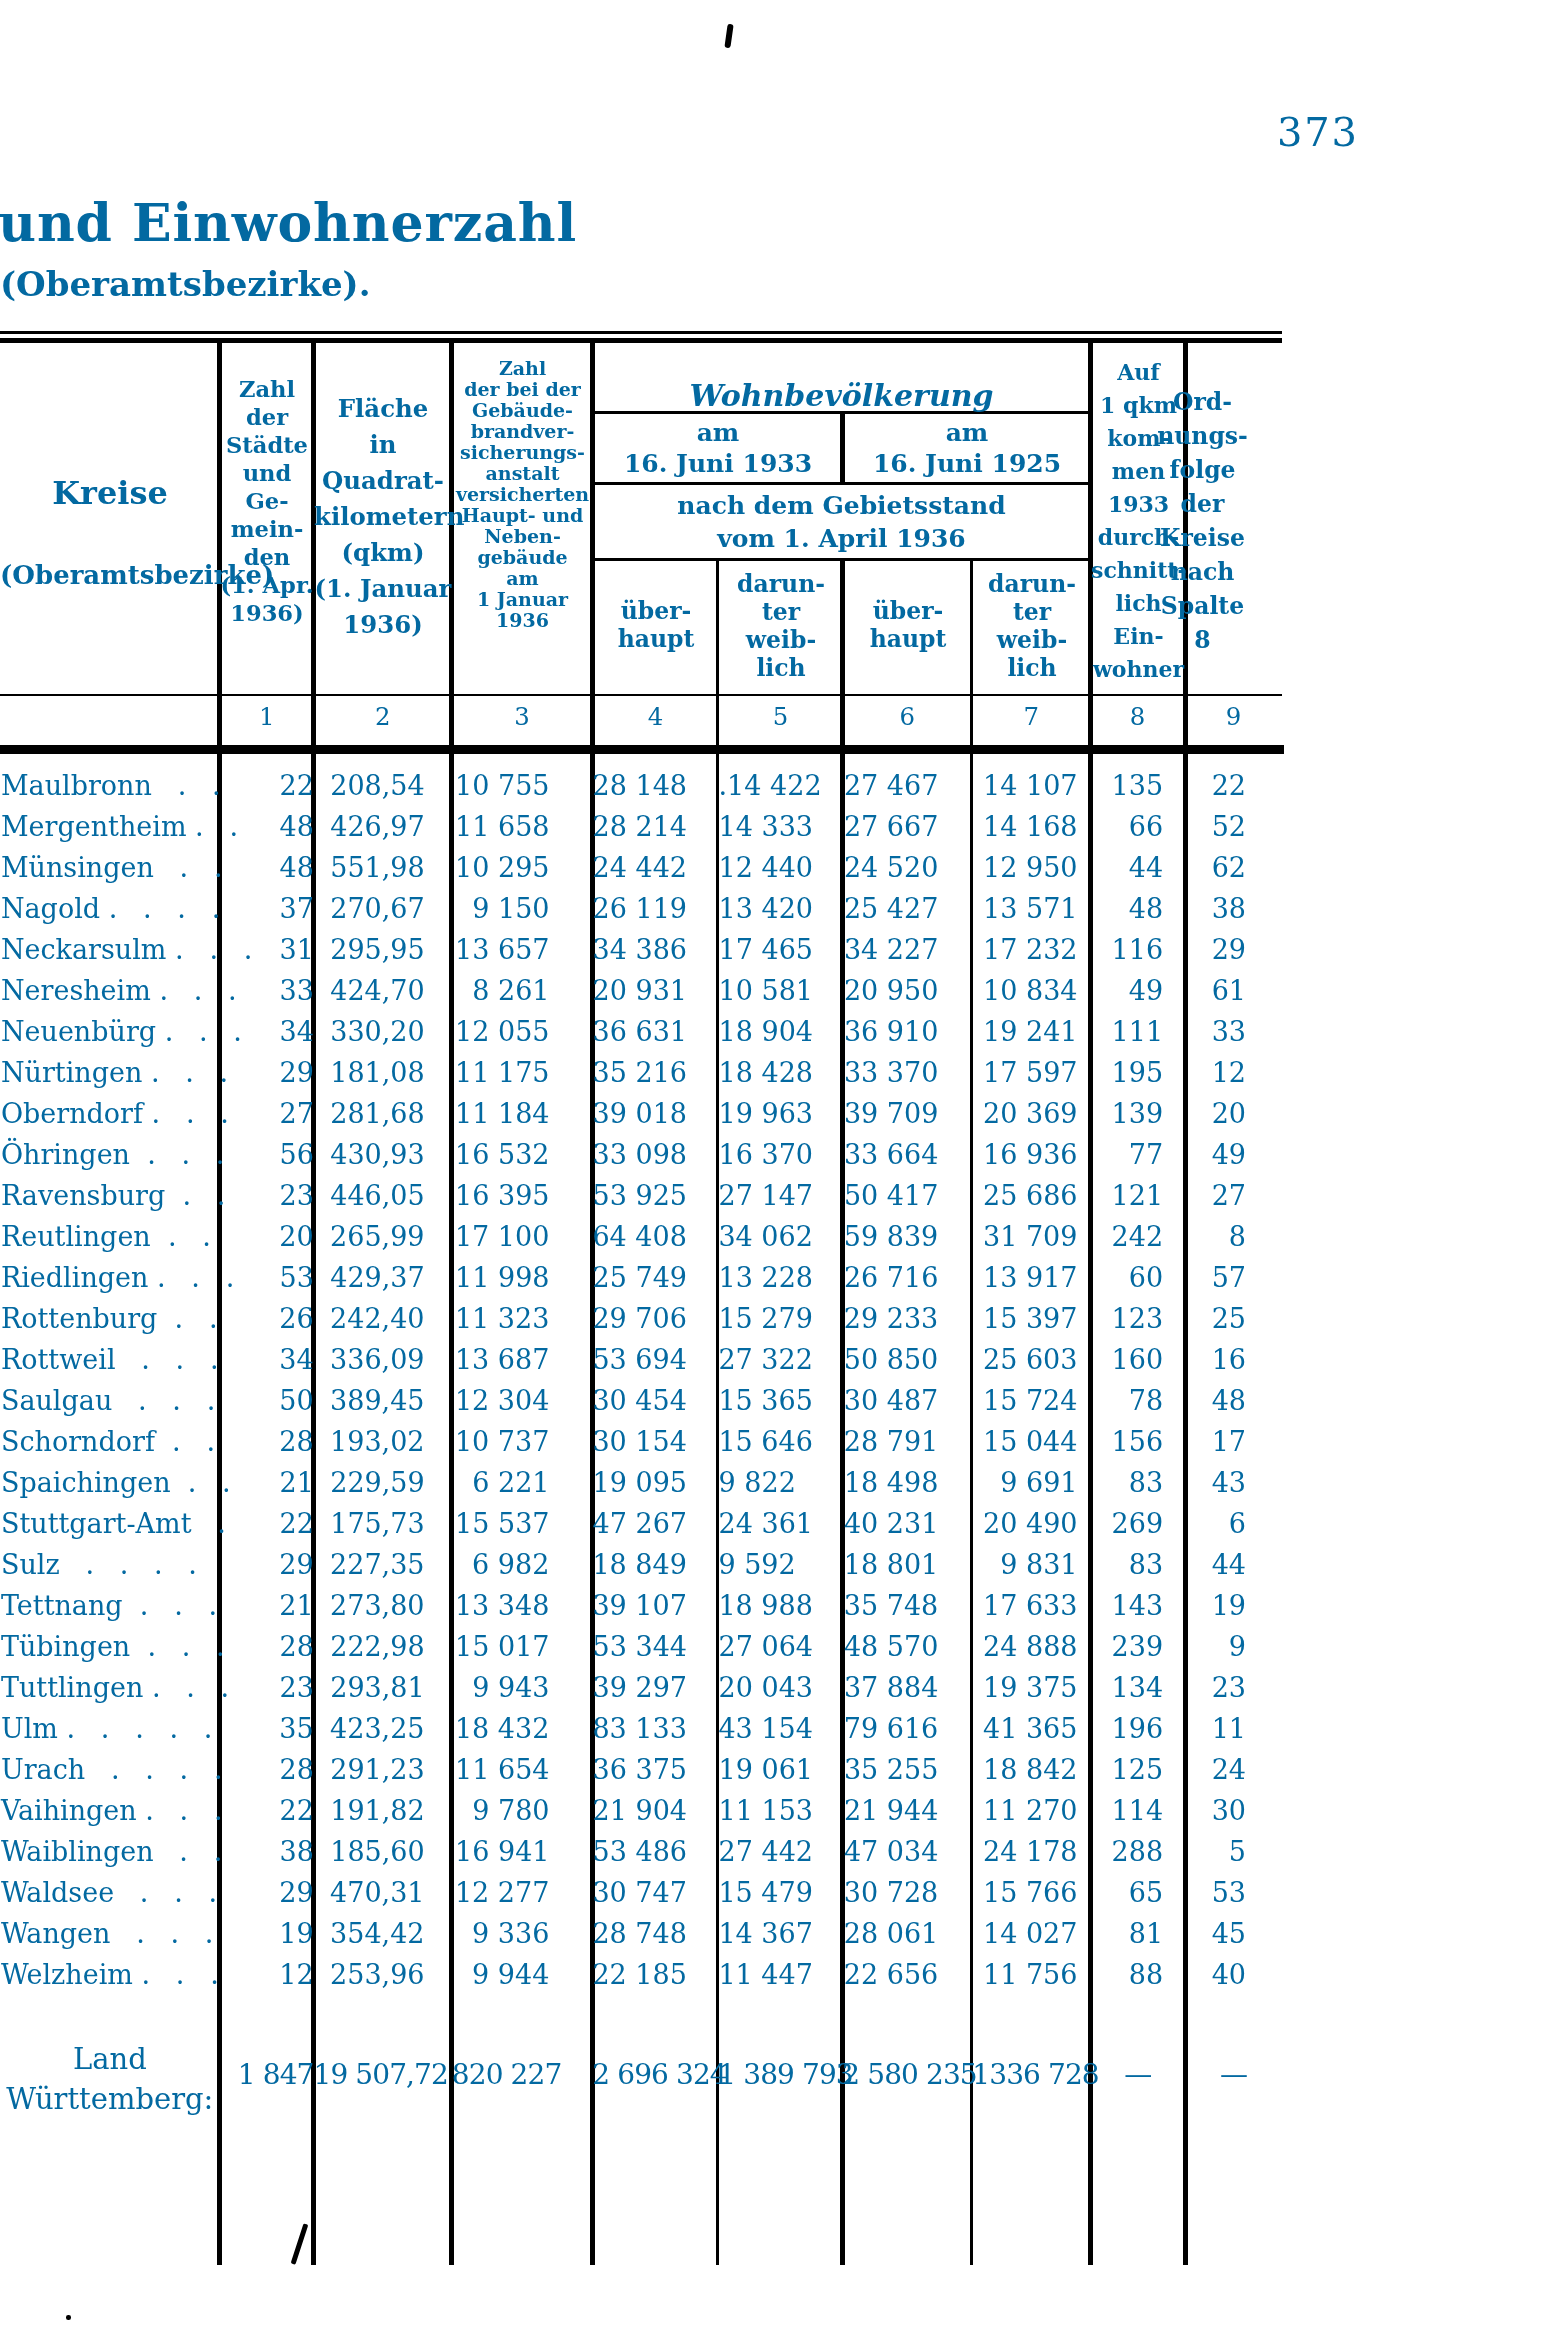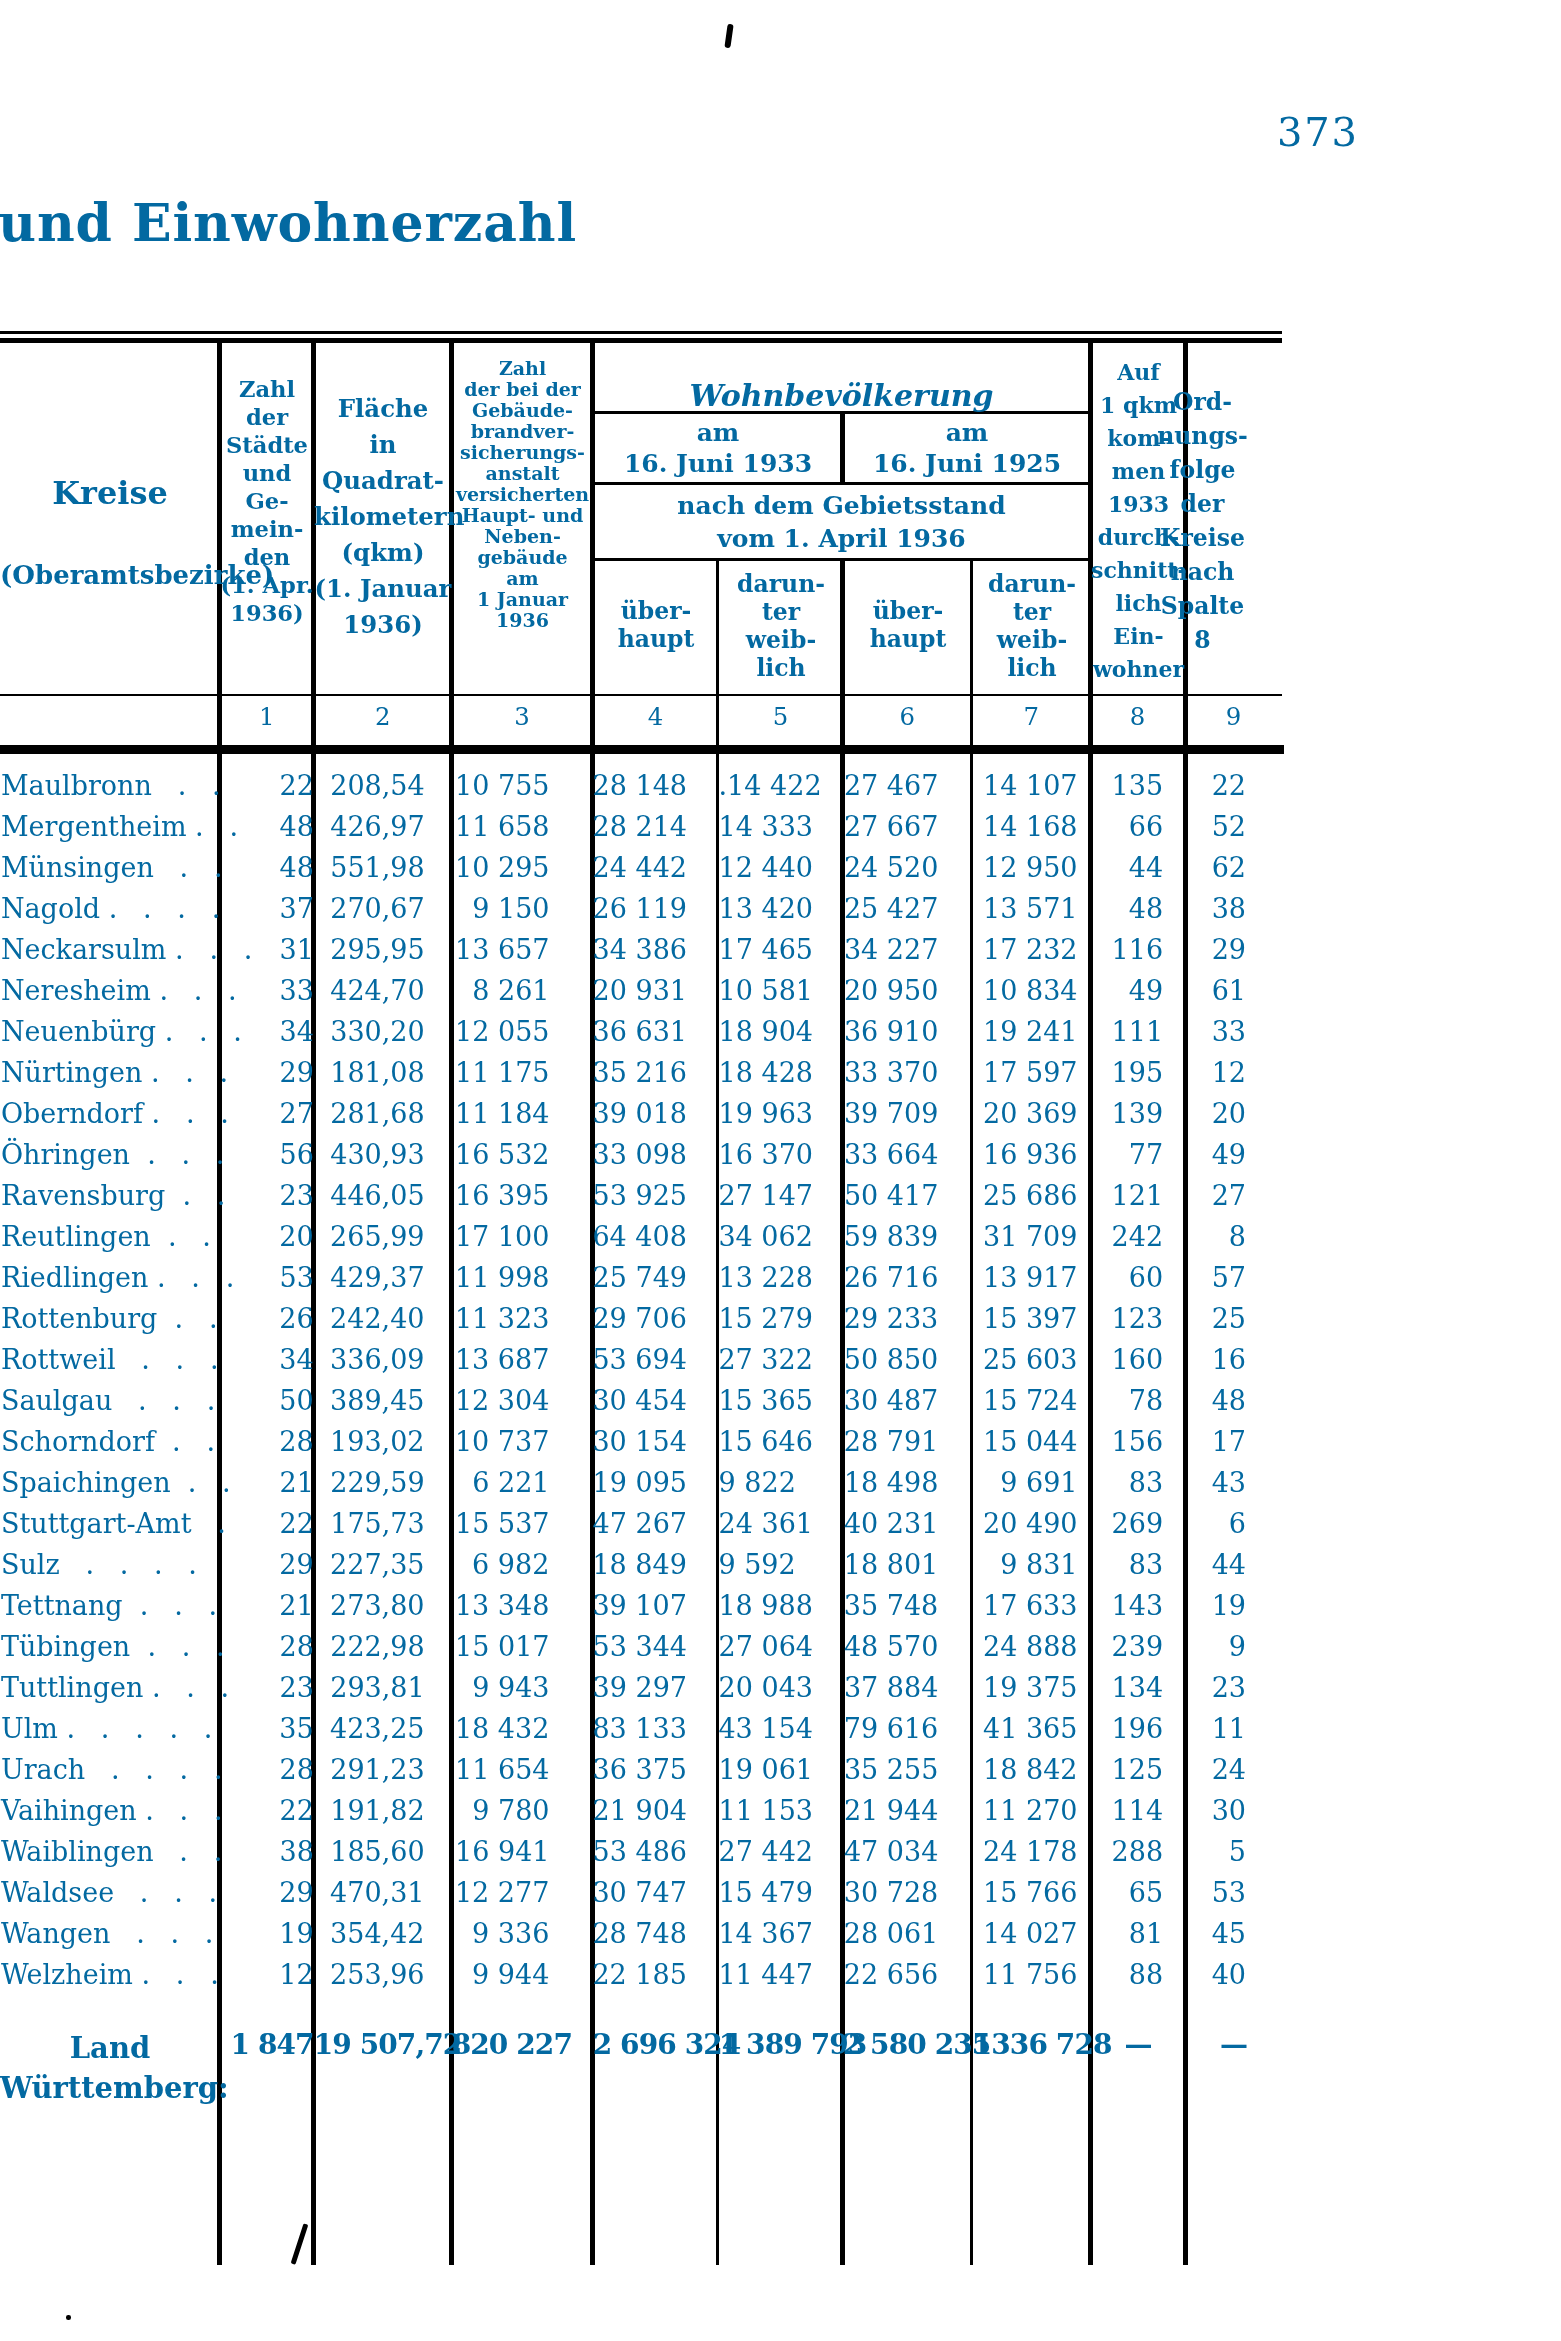--- a/index.html
+++ b/index.html
@@ -25,21 +25,21 @@
   .row .c2{padding-right:27px;}
   .row .c3{padding-right:43px;}
   .row .c4{padding-right:45px;}
   .row .c5{padding-right:67px;}
   .row .c6{padding-right:34px;}
   .row .c7{padding-right:12.7px;}
   .row .c8{padding-right:22px;}
   .row .c9{padding-right:36px;}
   .colnum{text-align:center !important;padding:0 !important;font-size:24.4px;}
   .footer{position:absolute;left:0;top:2028px;width:1282px;height:101px;display:flex;
-          align-items:flex-start;font-weight:bold;font-size:28px;letter-spacing:-0.9px;}
+          align-items:center;font-weight:normal;font-size:28px;letter-spacing:-0.9px;}
   .footer .cell{padding-bottom:9px;}
   .footer-label{width:220px;text-align:center;font-size:29px;line-height:40px;
                 white-space:pre-line;letter-spacing:0;}
   .footer .c2{padding-right:9px;}
   .footer .c3{padding-right:31px;}
   .footer .c4{padding-right:1.8px;}
   .footer .c5{padding-right:1.8px;}
   .footer .c6{padding-right:3.6px;}
   .footer .c7{padding-right:7.2px;}
   .footer .c8,.footer .c9{text-align:center;padding-right:0;}
@@ -48,20 +48,21 @@
 <body>
 
 <div class="page">
 
   <div class="abs" style="left:726px;top:23.5px;width:6.3px;height:24.4px;background:#000;border-radius:2.7px;transform:rotate(8deg);"></div>
   <div class="abs" style="left:297px;top:2223px;width:4.5px;height:42px;background:#000;border-radius:1.8px;transform:rotate(18deg);"></div>
   <div class="abs" style="left:66px;top:2315px;width:4.5px;height:4.5px;background:#000;border-radius:50%;"></div>
 
   <div class="page-number">373</div>
   <div class="title">und Einwohnerzahl</div>
+  <div class="subtitle">(Oberamtsbezirke).</div>
 
   <div class="hl" style="left:0;top:331px;width:1282px;height:2.7px;"></div>
   <div class="hl" style="left:0;top:338px;width:1282px;height:4.5px;"></div>
   <div class="hl" style="left:593px;top:411px;width:497px;height:2.7px;"></div>
   <div class="hl" style="left:593px;top:482px;width:497px;height:2.7px;"></div>
   <div class="hl" style="left:593px;top:558px;width:497px;height:2.7px;"></div>
   <div class="hl" style="left:0;top:694px;width:1282px;height:1.8px;"></div>
   <div class="hl" style="left:0;top:745px;width:1284px;height:9px;"></div>
 
   <div class="vl" style="left:217px;top:340px;width:5.4px;height:1925px;"></div>

